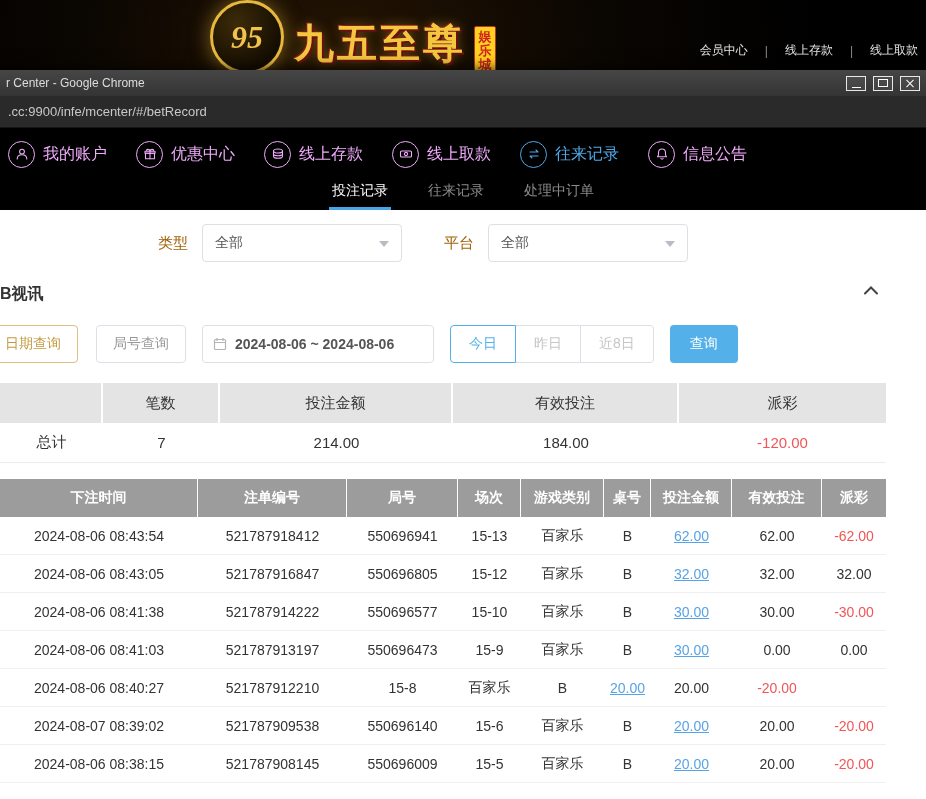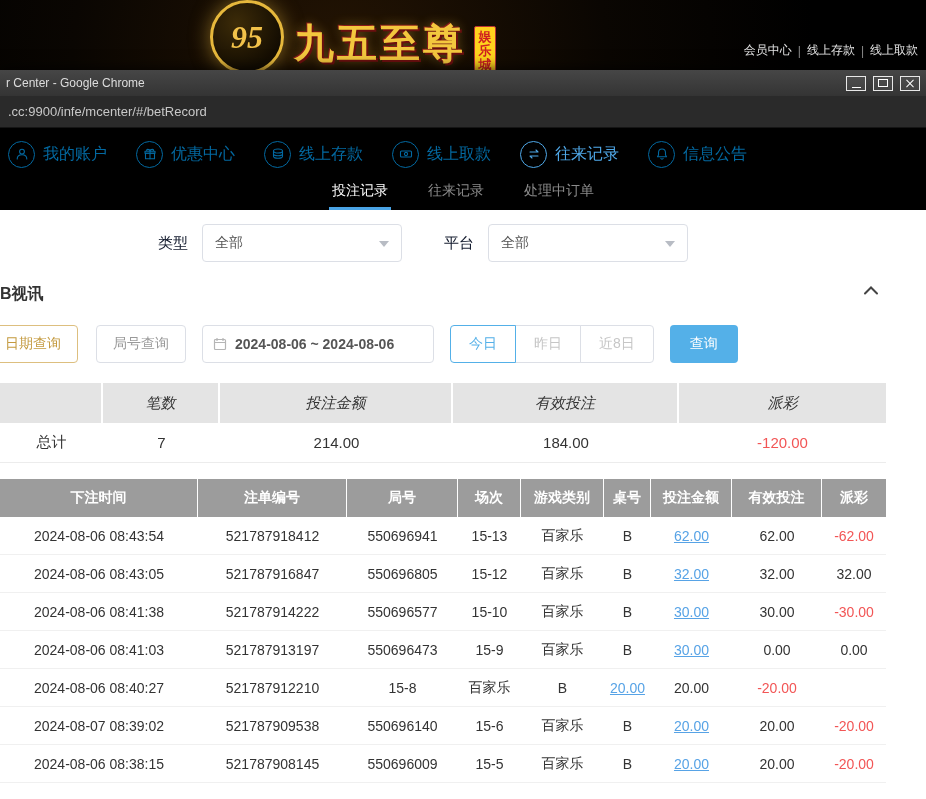--- a/index.html
+++ b/index.html
@@ -14,21 +14,21 @@
     background:radial-gradient(circle at 35% 30%, #3c2b08, #140d02 72%);
     border:3px solid #e6b83c; box-shadow:0 0 20px rgba(235,185,60,.5);
     display:flex; align-items:center; justify-content:center;
     color:#f2c24a; font:italic bold 32px "Liberation Serif", serif; }
   .logo-text { margin:16px 0 0 10px; font:bold 40px "Liberation Serif", serif;
     color:#f3c73e; letter-spacing:3px;
     text-shadow:2px 2px 0 #6b0f0f, -1px -1px 0 #8a1a1a, 0 0 12px rgba(240,190,60,.45); }
   .logo-badge { margin:26px 0 0 8px; background:#ffd21d; color:#cf2020; width:22px;
     padding:3px 2px; display:flex; flex-direction:column; align-items:center;
     font-size:13px; font-weight:bold; line-height:14px; border-radius:2px; border:1px solid #b33; }
-  .top-links { position:absolute; top:42px; right:8px; display:flex; gap:6px;
+  .top-links { position:absolute; top:42px; right:8px; display:flex; gap:17px;
     align-items:center; font-size:12px; color:#e3e3e3; }
   .top-links a { color:#e3e3e3; text-decoration:none; cursor:pointer; }
   .top-links .sep { color:#8c8c8c; }
 
   
   .window { position:absolute; top:70px; left:0; width:926px; height:729px;
     background:#fff; box-shadow:0 0 14px rgba(0,0,0,.85);
     display:flex; flex-direction:column; }
   .titlebar { height:26px; background:linear-gradient(#464646,#343434);
     display:flex; align-items:center; padding:0 6px; color:#ddd; font-size:12px; flex:0 0 auto; }
@@ -43,36 +43,36 @@
   .win-btn.close::before { transform:rotate(45deg); }
   .win-btn.close::after  { transform:rotate(-45deg); }
   .urlbar { height:32px; background:#2a2a2a; border-bottom:1px solid #151515;
     display:flex; align-items:center; padding:0 8px; color:#c8c8c8; font-size:13px; flex:0 0 auto; }
 
   .page { flex:1; display:flex; flex-direction:column; background:#fff; overflow:hidden; }
 
   
   .dark-header { background:#000; }
   .nav { display:flex; align-items:center; padding:9px 0 5px 8px; height:48px; }
-  .nav-item { display:flex; align-items:center; gap:8px; color:#0369a1; font-size:16px;
+  .nav-item { display:flex; align-items:center; gap:8px; color:#f0abfc; font-size:16px;
     margin-right:29px; cursor:pointer; white-space:nowrap; }
   .nav-item.active { color:#4fa8e8; }
   .icon-ring { width:27px; height:27px; border:1px solid currentColor; border-radius:50%;
     display:flex; align-items:center; justify-content:center; flex:0 0 auto; }
   .icon-ring svg { stroke:currentColor; fill:none; stroke-width:1.1; stroke-linecap:round; stroke-linejoin:round; }
 
   .tabs { display:flex; justify-content:center; gap:34px; height:34px; }
   .tab { color:#8b8b8b; font-size:14px; padding:6px 3px 8px; cursor:pointer; }
   .tab.active { color:#fff; border-bottom:3px solid #4aa4e6; padding-bottom:5px; }
 
   
   .content { flex:1; background:#fff; padding-top:14px; }
 
   .filter-row { display:flex; align-items:center; margin-left:158px; }
-  .filter-label { font-size:15px; color:#0f172a; margin-right:14px; }
+  .filter-label { font-size:15px; color:#a16207; margin-right:14px; }
   .select { width:200px; height:38px; border:1px solid #dcdfe6; border-radius:4px;
     display:flex; align-items:center; padding:0 30px 0 12px; font-size:14px;
     color:#555; position:relative; cursor:pointer; background:#fff; }
   .caret { position:absolute; right:12px; top:16px; width:0; height:0;
     border-left:5px solid transparent; border-right:5px solid transparent;
     border-top:6px solid #b8bcc4; }
   .filter-gap { margin-left:42px; }
 
   .section-row { margin-top:22px; display:flex; align-items:flex-start; }
   .section-title { font-size:16px; font-weight:bold; color:#333; }
@@ -94,21 +94,21 @@
     cursor:pointer; margin-left:-1px; }
   .gbtn.first { border-radius:4px 0 0 4px; margin-left:0; }
   .gbtn.last { border-radius:0 4px 4px 0; }
   .gbtn.active { color:#54b0e8; border-color:#54b0e8; position:relative; z-index:1; }
   .btn-search { margin-left:16px; width:68px; background:#54b0e8; color:#fff; border:none; }
 
   
   .summary { margin-top:20px; width:886px; font-size:15px; }
   .summary .hrow, .summary .drow { display:grid;
     grid-template-columns:103px 117px 233px 226px 207px; height:40px; }
-  .summary .hrow { background:#e4e4e4;font-style:italic; }
+  .summary .hrow { background:#e4e4e4; }
   .summary .hcell { display:flex; align-items:center; justify-content:center;
     color:#333; border-right:2px solid #fff; }
   .summary .hcell:last-child { border-right:none; }
   .summary .drow { background:#fff; border-bottom:1px solid #ececec; }
   .summary .dcell { display:flex; align-items:center; justify-content:center; color:#333; }
 
   
   .btable { margin-top:16px; width:886px; font-size:14px; }
   .thead, .trow { display:grid;
     grid-template-columns:198px 149px 111px 63px 83px 47px 81px 90px 64px; height:38px; }

